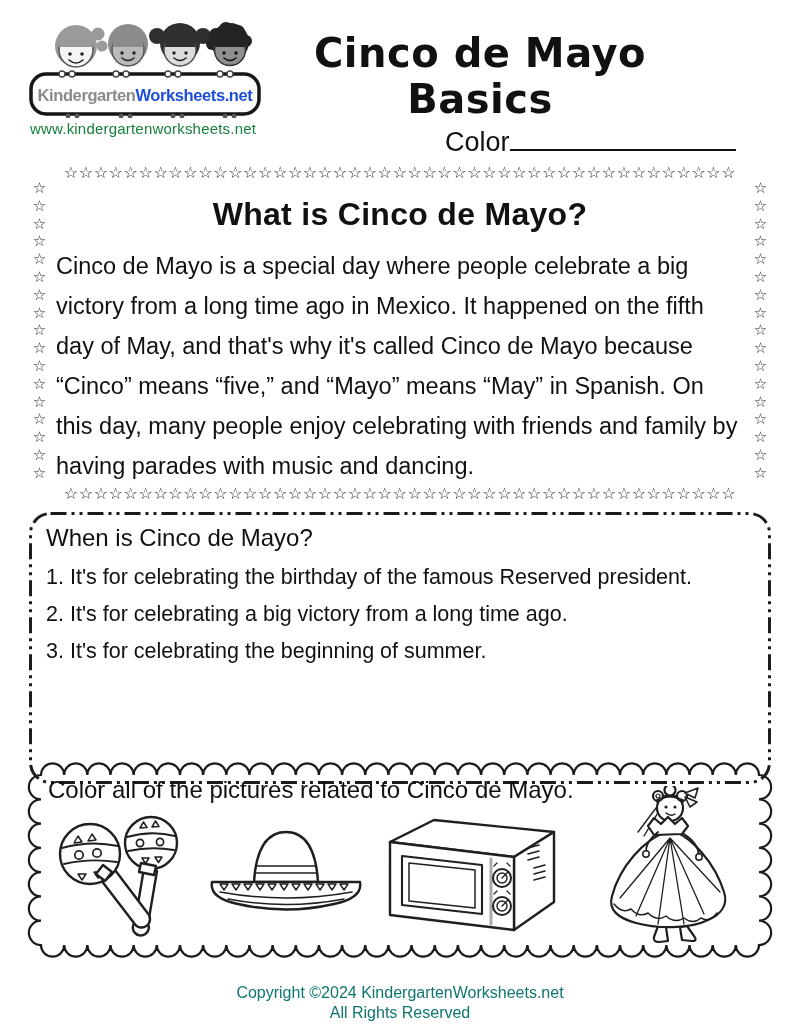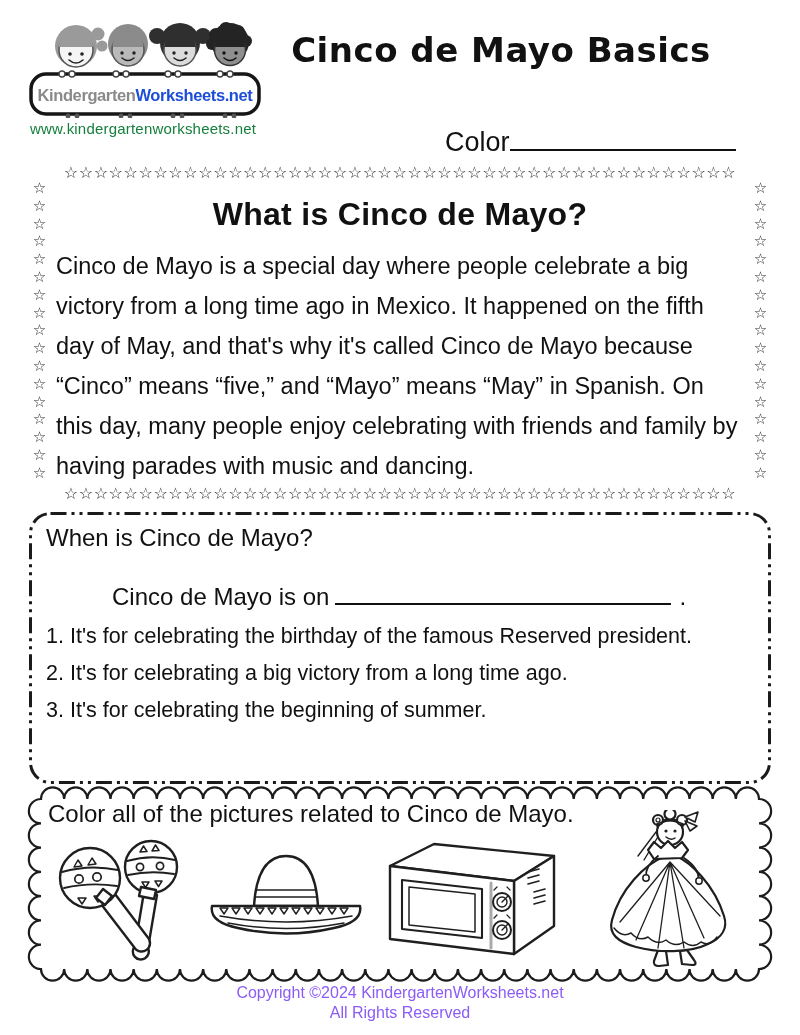--- a/index.html
+++ b/index.html
@@ -7,22 +7,22 @@
         font-family:"Liberation Sans",sans-serif;color:#111;}
 
   
   .logo-wrap{position:absolute;left:28px;top:16px;width:235px;height:130px;}
   .banner-text{position:absolute;left:3px;top:64px;width:228px;height:30px;line-height:30px;
                text-align:center;font-size:16.5px;font-weight:700;letter-spacing:-0.4px;white-space:nowrap;}
   .banner-text .gray{color:#8a8a8a;}
   .banner-text .blk{color:#1d4ed8;}
   .logo-url{position:absolute;left:2px;top:104px;width:233px;font-size:15px;color:#15803d;letter-spacing:0.2px;}
 
-  .title{position:absolute;left:286px;top:30px;width:430px;text-align:center;
-         font-family:"DejaVu Sans",sans-serif;font-size:34px;font-weight:700;letter-spacing:0.5px;}
+  .title{position:absolute;left:265px;top:30px;width:430px;text-align:center;
+         font-family:"DejaVu Sans",sans-serif;font-size:40px;font-weight:700;letter-spacing:0.5px;}
 
   .name-row{position:absolute;left:445px;top:122px;font-size:27px;white-space:nowrap;}
   .name-blank{display:inline-block;width:226px;height:27px;border-bottom:2.5px solid #111;vertical-align:baseline;}
 
   
   .box1{position:absolute;left:30px;top:164px;width:740px;height:338px;}
   .stars-h{position:absolute;left:0;right:0;height:17px;line-height:17px;font-size:16px;
            letter-spacing:0.6px;text-align:center;white-space:nowrap;overflow:hidden;color:#2a2a2a;}
   .stars-top{top:0;}
   .stars-bottom{bottom:0;}
@@ -42,31 +42,31 @@
   .answer-row{margin:27px 0 0 66px;font-size:24px;white-space:nowrap;}
   .answer-blank{display:inline-block;width:336px;height:24px;border-bottom:2.5px solid #111;
                 vertical-align:baseline;margin-left:6px;}
   .answer-suffix{margin-left:8px;}
   .q2{margin-top:26px;}
   .choices{margin-top:7px;}
   .choice{font-size:21.5px;line-height:37px;white-space:nowrap;}
   .choice .num{display:inline-block;min-width:24px;}
 
   
-  .box3{position:absolute;left:30px;top:788px;width:740px;height:192px;}
+  .box3{position:absolute;left:30px;top:764px;width:740px;height:192px;}
   .box3 > svg.frame{position:absolute;left:0;top:0;overflow:visible;}
   .box3-instruction{position:absolute;left:18px;top:12px;font-size:24px;}
   .pic{position:absolute;}
   .pic-maracas{left:22px;top:46px;}
   .pic-sombrero{left:176px;top:56px;}
   .pic-microwave{left:352px;top:48px;}
   .pic-dancer{left:566px;top:22px;}
 
   
-  .footer{position:absolute;left:0;top:983px;width:800px;text-align:center;color:#8b5cf6;}
+  .footer{position:absolute;left:0;top:983px;width:800px;text-align:center;color:#0f766e;}
   .footer .l1{font-size:16px;line-height:20px;}
   .footer .l2{font-size:16px;line-height:20px;}
 </style>
 </head>
 <body>
 
 <div class="page">
 
   <div class="logo-wrap">
     <svg width="235" height="102" viewBox="0 0 235 102">
@@ -160,23 +160,20 @@
       <p class="box1-para">Cinco de Mayo is a special day where people celebrate a big victory from a long time ago in Mexico. It happened on the fifth day of May, and that's why it's called Cinco de Mayo because “Cinco” means “five,” and “Mayo” means “May” in Spanish. On this day, many people enjoy celebrating with friends and family by having parades with music and dancing.</p>
     </div>
   </div>
 
   <div class="box2">
     <svg width="744" height="274" viewBox="0 0 744 274">
       <rect x="2.5" y="2.5" width="739" height="269" rx="20" fill="none" stroke="#1b1b1b" stroke-width="3" stroke-dasharray="16 5 3 5 3 5"></rect>
     </svg>
     <div class="box2-inner">
       <div class="q">When is Cinco de Mayo?</div>
-      <div class="answer-row">
-        <span>Cinco de Mayo is on</span><span class="answer-blank"></span><span class="answer-suffix">.</span>
-      </div>
       <div class="choices">
         <div class="choice"><span class="num">1.</span><span>It's for celebrating the birthday of the famous Reserved president.</span></div>
         <div class="choice"><span class="num">2.</span><span>It's for celebrating a big victory from a long time ago.</span></div>
         <div class="choice"><span class="num">3.</span><span>It's for celebrating the beginning of summer.</span></div>
       </div>
     </div>
   </div>
 
   <div class="box3">
     <svg class="frame" width="740" height="192" viewBox="0 0 740 192">

